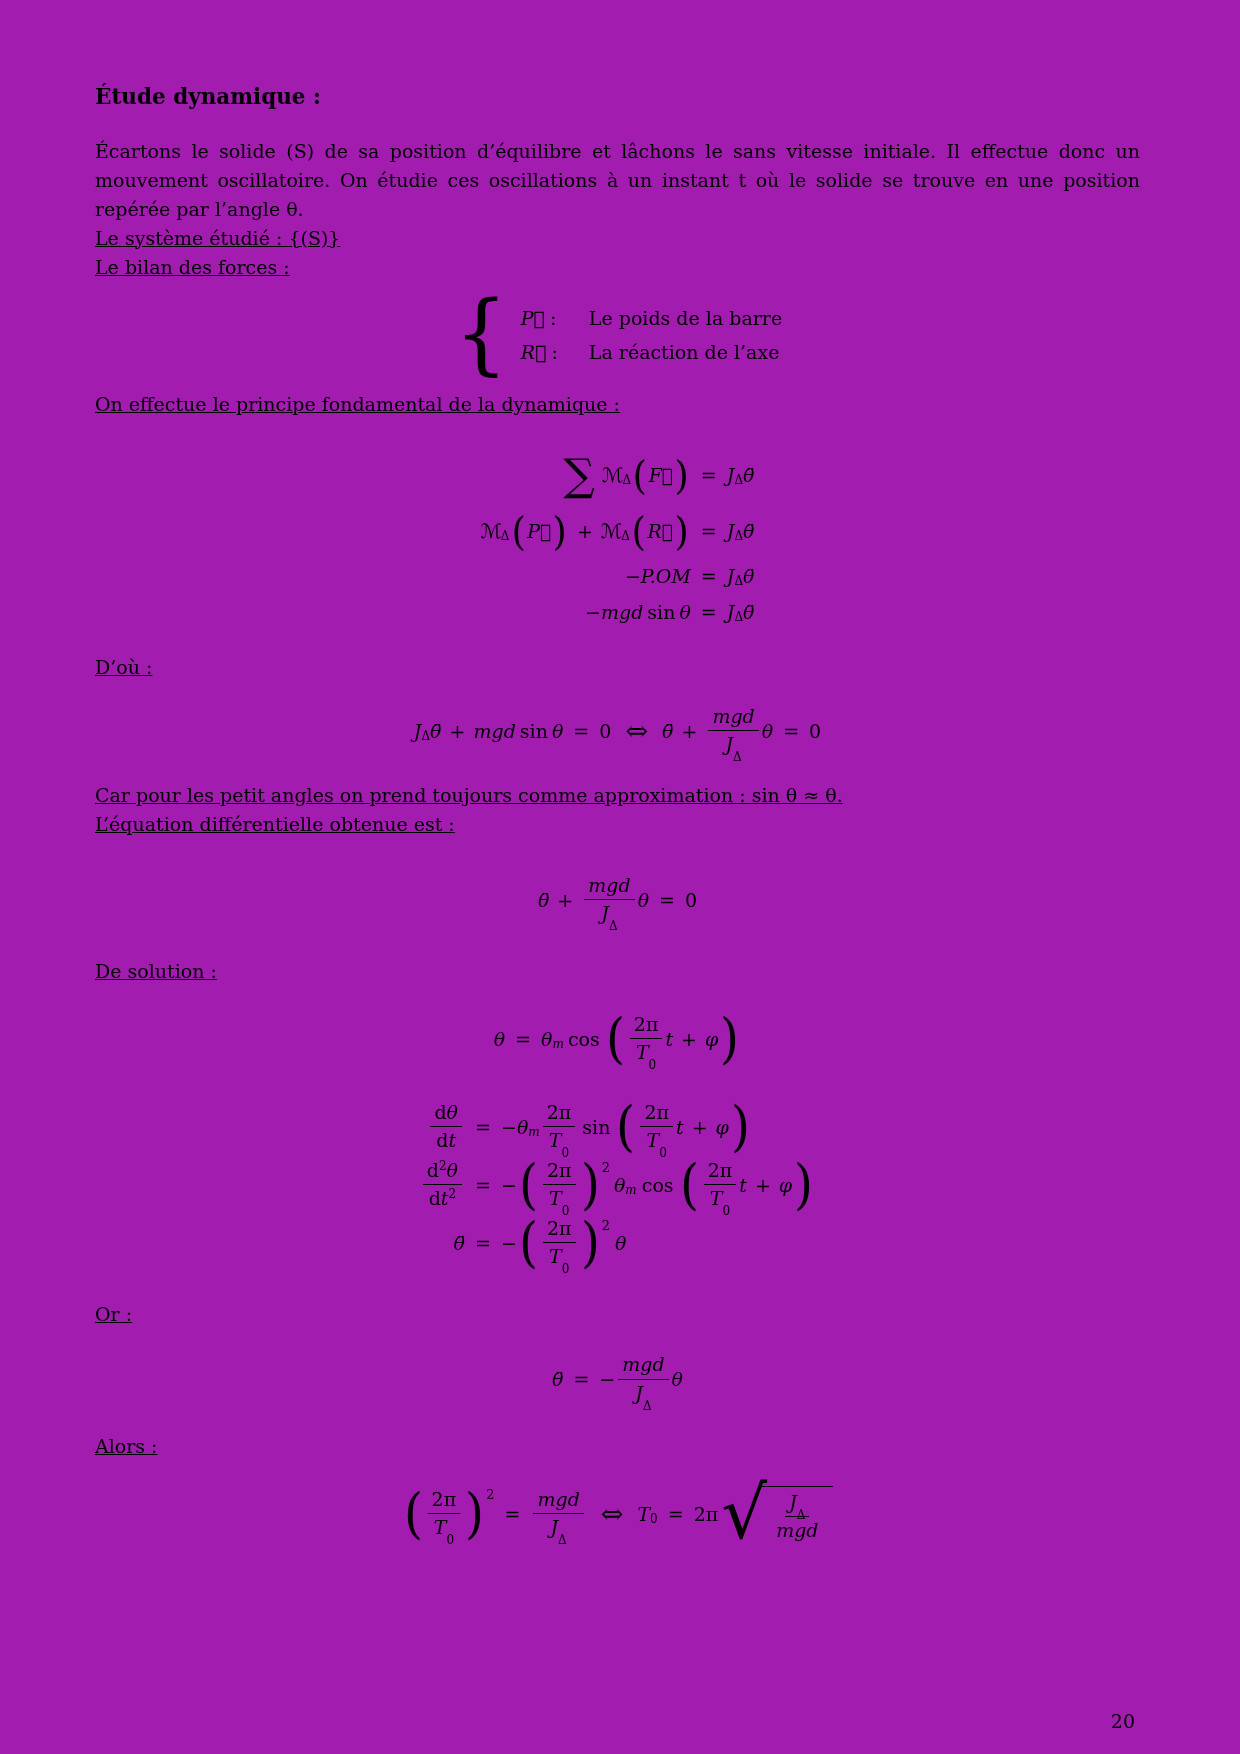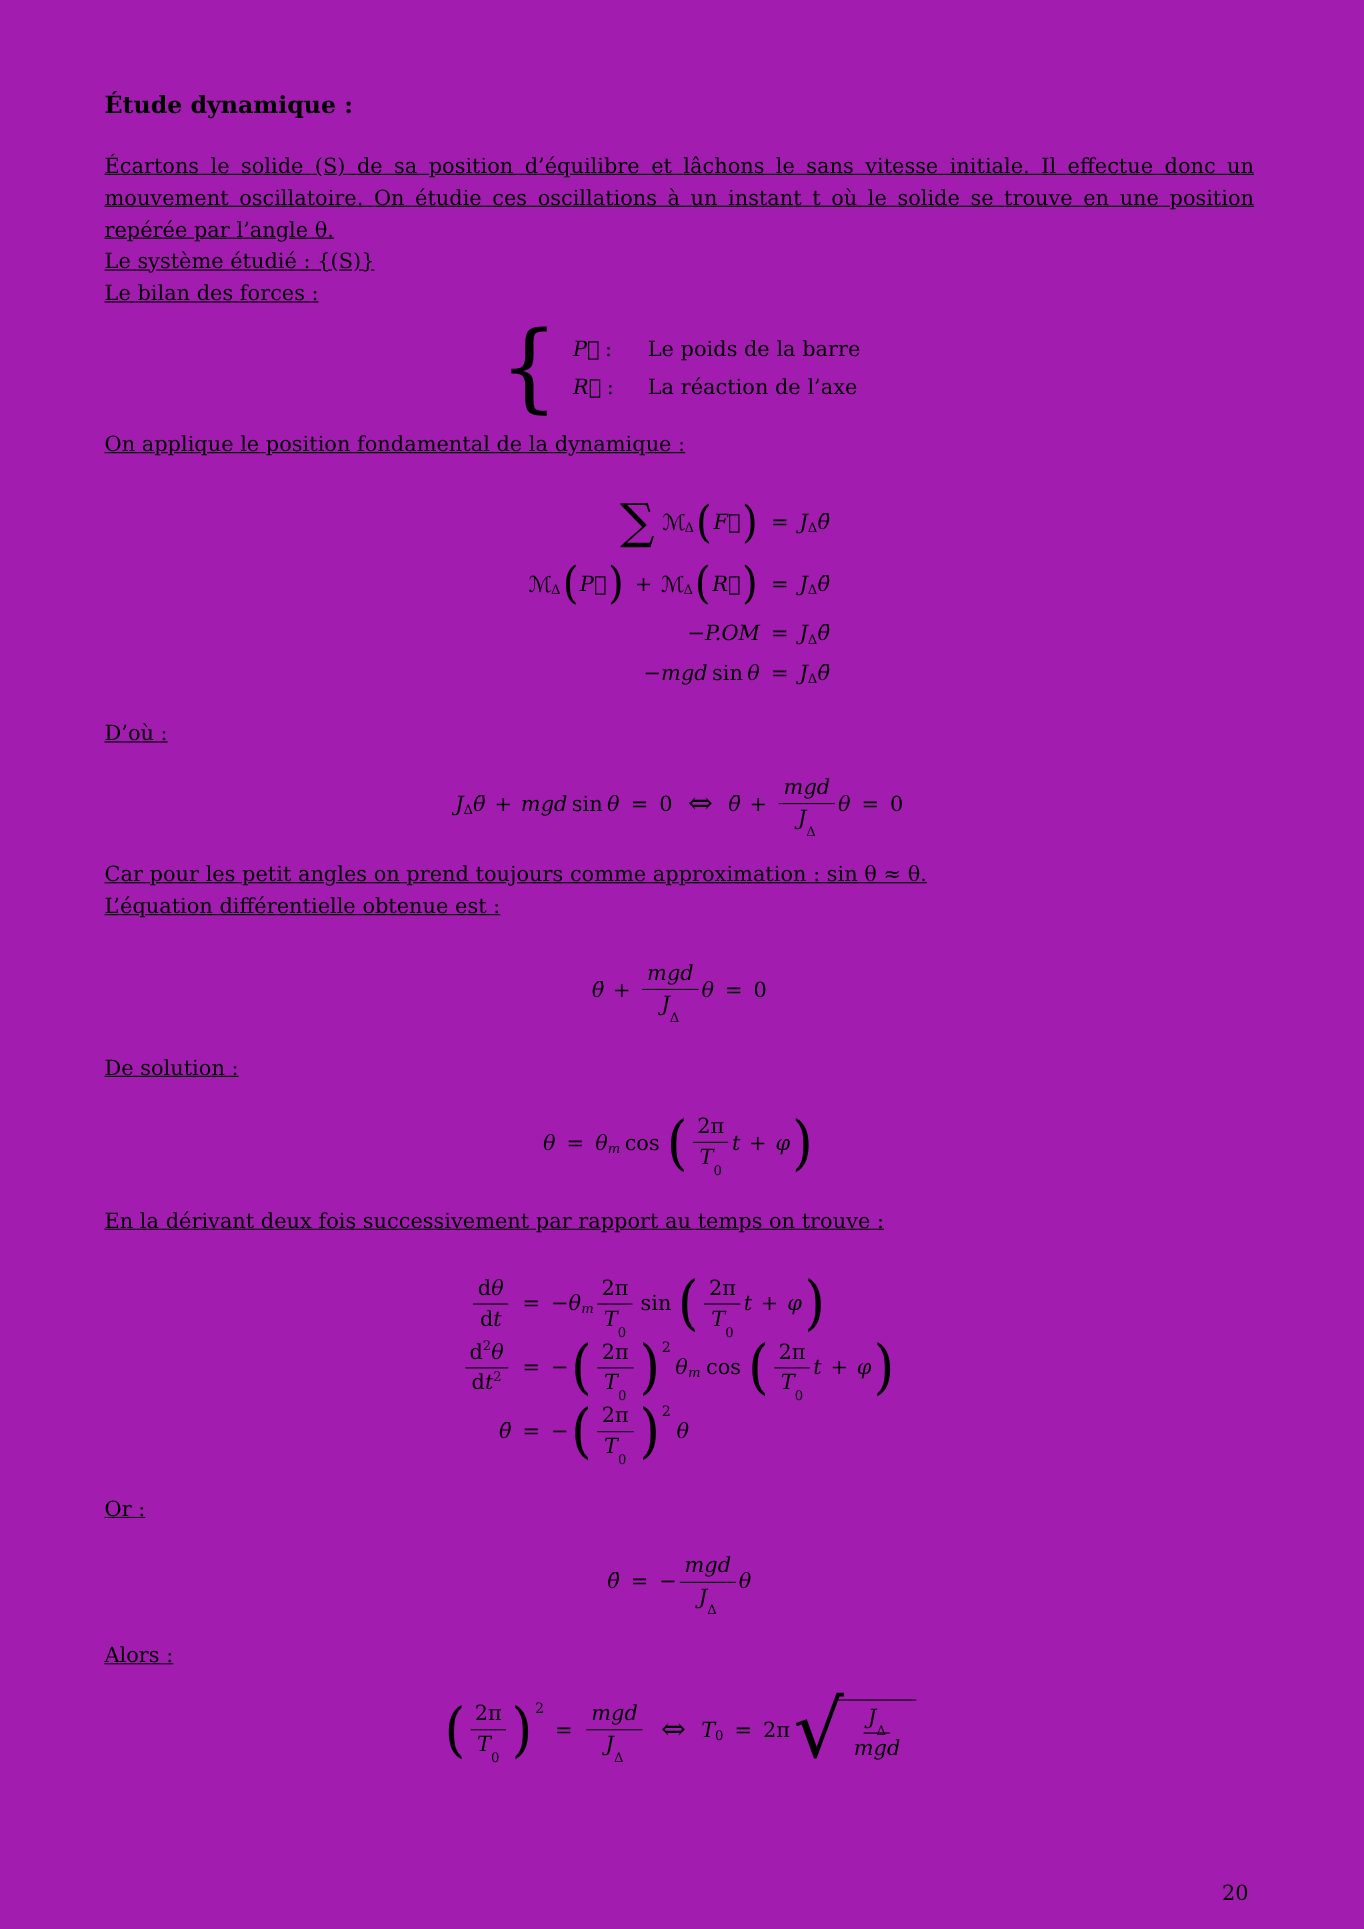--- a/index.html
+++ b/index.html
@@ -7,21 +7,21 @@
     position:relative;
     width:1240px; height:1754px;
     box-sizing:border-box;
     background:#a21caf; color:#000000;
     font-family:"DejaVu Serif","Liberation Serif",serif;
     font-size:19px;
     padding:84px 100px 0 95px;
     overflow:hidden;
   }
   .heading { font-weight:bold; font-size:21.5px; margin:0 0 28px 0; }
-  .para { margin:0; text-align:justify; line-height:1.52;text-decoration:underline; }
+  .para { margin:0; text-align:justify; line-height:1.52; }
   .line { line-height:1.52;text-decoration:underline; }
   .sp-before { margin-top:14px; }
 
   
   .eq { display:flex; justify-content:center; align-items:center; margin:28px 0; }
   .mrow { display:flex; align-items:center; }
   .it { font-style:italic; }
   .rm { font-style:normal; }
   sub.s { font-size:12px; line-height:0; position:relative; top:5px; font-style:normal; }
   sub.s.it { font-style:italic; }
@@ -76,21 +76,21 @@
         <span class="force-sym"><span class="it">P⃗</span><span class="force-sep">:</span></span>
         <span class="force-desc">Le poids de la barre</span>
       </div>
       <div class="force-row">
         <span class="force-sym"><span class="it">R⃗</span><span class="force-sep">:</span></span>
         <span class="force-desc">La réaction de l’axe</span>
       </div>
     </div>
   </div>
 
-  <div class="line">On applique le position fondamental de la dynamique :</div>
+  <div class="line">On effectue le principe fondamental de la dynamique :</div>
 
   <div class="eq" style="margin:34px 0 30px 0;">
     <div class="align-group">
 
       <div class="lhs">
         <span class="sum">∑</span>
         <span class="scriptM">ℳ</span>
           <sub class="s">Δ</sub>
         <span class="midp">(</span>
         <span class="it">F⃗</span>
@@ -207,21 +207,20 @@
         <span class="num"><span class="rm">2π</span></span>
         <span class="den"><span class="it">T</span><sub class="s">0</sub></span>
       </span>
       <span class="it">t</span>
       <span class="binop">+</span>
       <span class="it">φ</span>
       <span class="bigp">)</span>
     </div>
   </div>
 
-  <div class="line">En la dérivant deux fois successivement par rapport au temps on trouve :</div>
 
   <div class="eq" style="margin:34px 0 30px 0;">
     <div class="align-group" style="row-gap:4px;">
 
       <div class="lhs">
         <span class="frac">
           <span class="num"><span class="rm">d</span><span class="it">θ</span></span>
           <span class="den"><span class="rm">d</span><span class="it">t</span></span>
         </span>
       </div>

